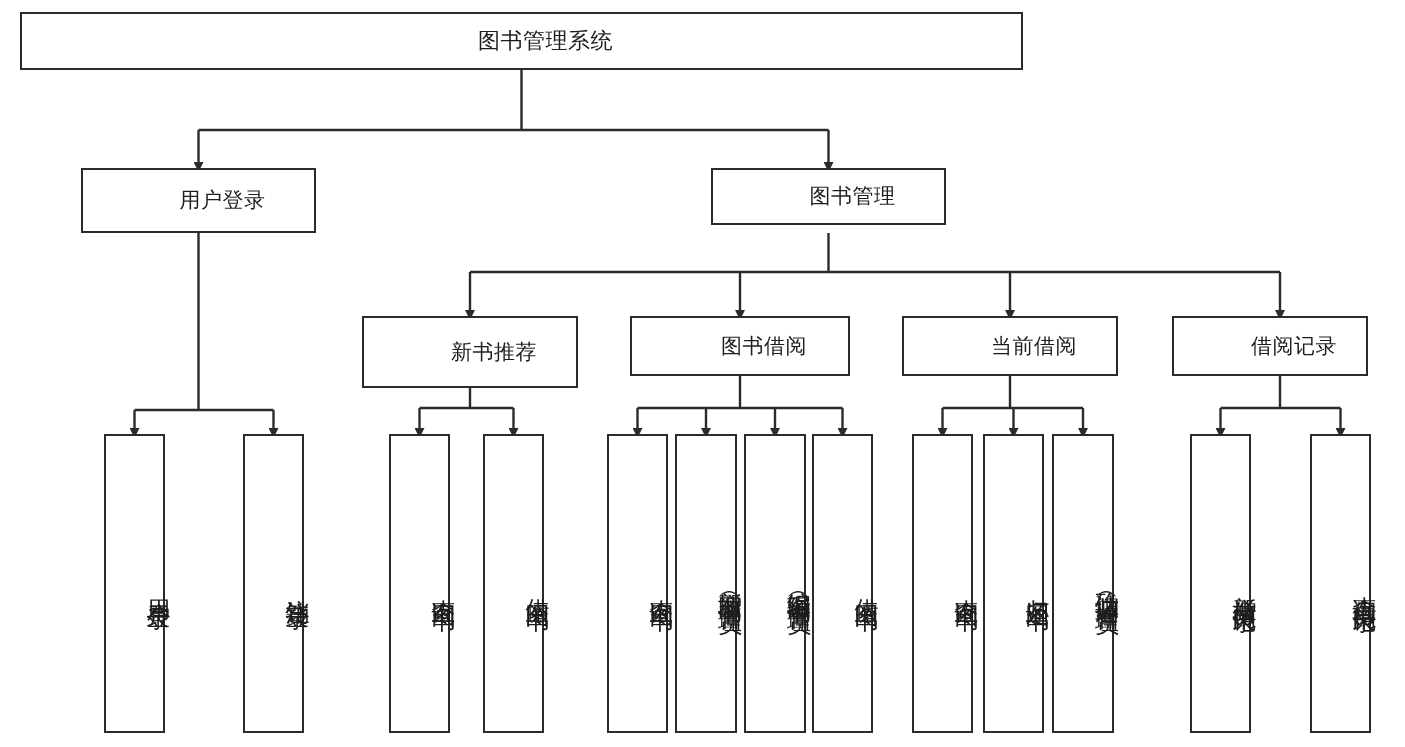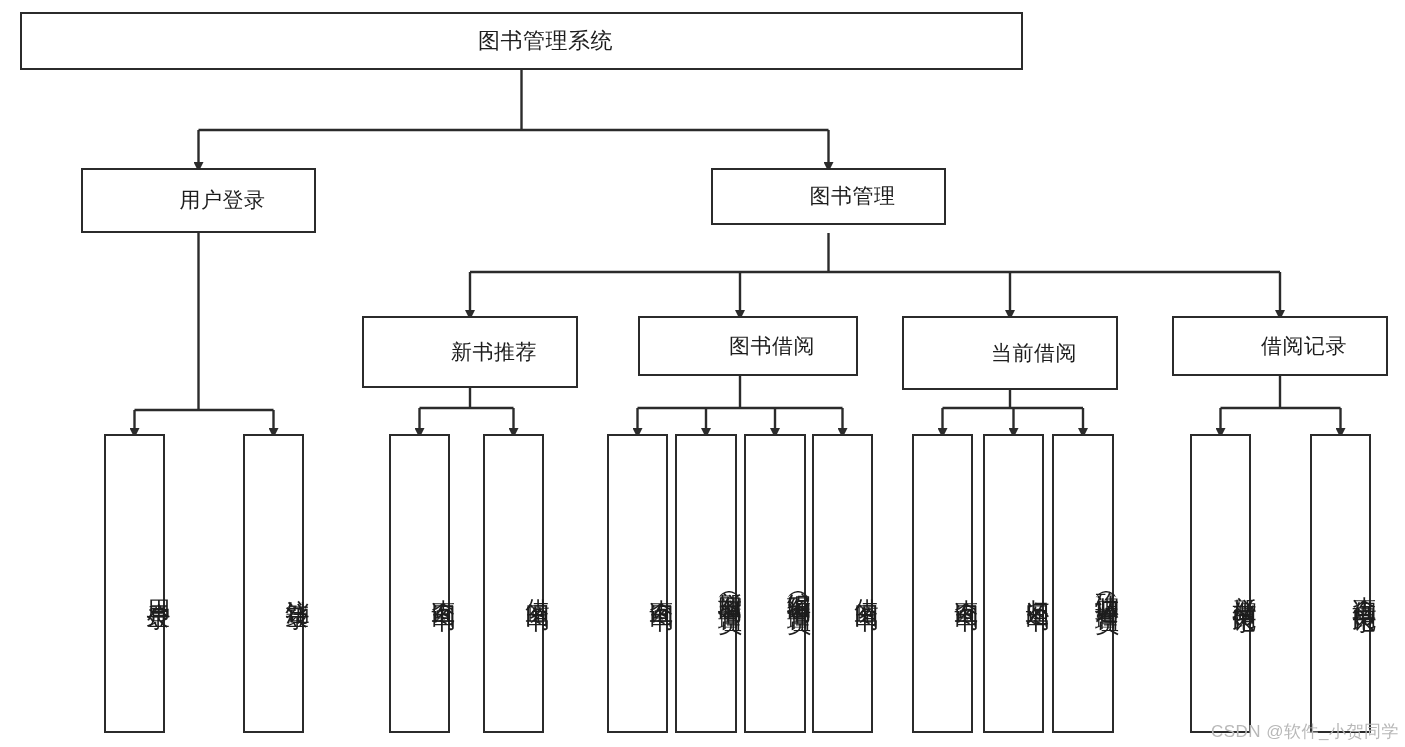--- a/index.html
+++ b/index.html
@@ -131,27 +131,27 @@
       </div>
       <div class="node h" style="left: 81px; top: 168px; width: 235px; height: 65px;">
         <span class="label">用户登录</span>
       </div>
       <div class="node h" style="left: 711px; top: 168px; width: 235px; height: 57px;">
         <span class="label">图书管理</span>
       </div>
       <div class="node h" style="left: 362px; top: 316px; width: 216px; height: 72px;">
         <span class="label">新书推荐</span>
       </div>
-      <div class="node h" style="left: 630px; top: 316px; width: 220px; height: 60px; margin-left: 8px;">
+      <div class="node h" style="left: 630px; top: 316px; width: 220px; height: 60px;">
         <span class="label">图书借阅</span>
       </div>
-      <div class="node h" style="left: 902px; top: 316px; width: 216px; height: 74px; align-items: center;">
+      <div class="node h" style="left: 902px; top: 316px; width: 216px; height: 60px; align-items: center;">
         <span class="label">当前借阅</span>
       </div>
-      <div class="node h" style="left: 1172px; top: 316px; width: 216px; height: 60px;">
+      <div class="node h" style="left: 1172px; top: 316px; width: 196px; height: 60px;">
         <span class="label">借阅记录</span>
       </div>
       <div class="node v" style="left: 104px; top: 434px; width: 61px; height: 299px;">
         <span class="label">用户登录</span>
       </div>
       <div class="node v" style="left: 243px; top: 434px; width: 61px; height: 299px;">
         <span class="label">注销登录</span>
       </div>
       <div class="node v" style="left: 389px; top: 434px; width: 61px; height: 299px;">
         <span class="label">查询图书</span>
@@ -181,14 +181,13 @@
         <span class="label">确认归还（管理员）</span>
       </div>
       <div class="node v" style="left: 1190px; top: 434px; width: 61px; height: 299px;">
         <span class="label">新增借阅记录</span>
       </div>
       <div class="node v" style="left: 1310px; top: 434px; width: 61px; height: 299px;">
         <span class="label">查询借阅记录</span>
       </div>
     </div>
 
-  <div id="watermark">CSDN @软件_小贺同学</div>
 </div>
 
 </body></html>

